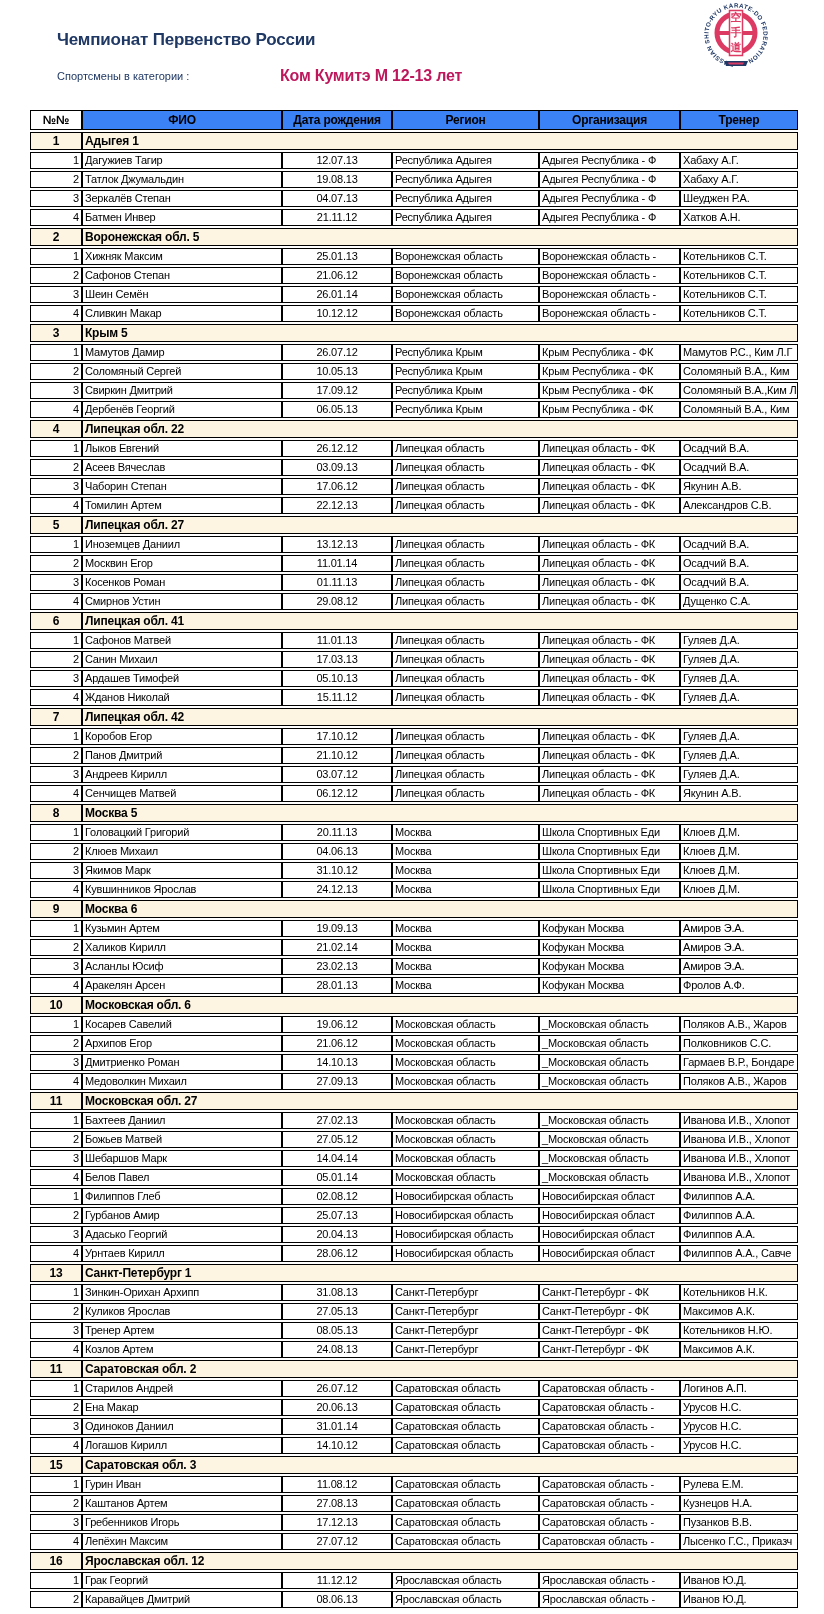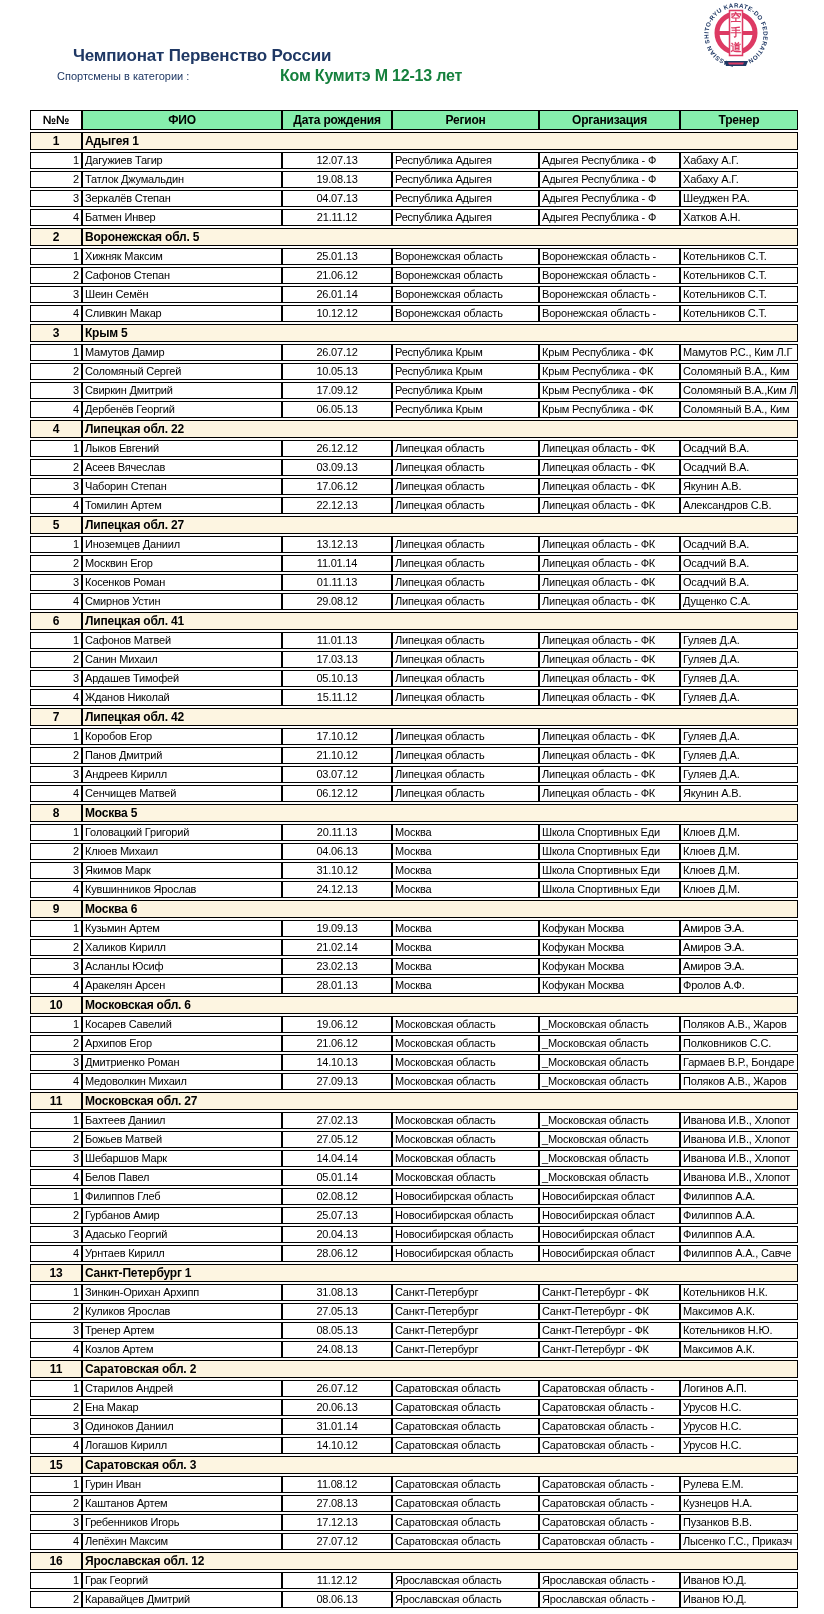--- a/index.html
+++ b/index.html
@@ -3,47 +3,47 @@
 <meta charset="utf-8">
 <style>
   html,body{margin:0;padding:0;background:#fff;}
   body{
     width:824px;min-height:1614px;
     font-family:"Liberation Sans",sans-serif;
     color:#000;position:relative;
   }
   .page{padding:0 26px 20px 30px;position:relative;}
   .doc-title{
-    margin:16px;position:absolute;left:57px;top:30px;
+    margin:0;position:absolute;left:57px;top:30px;
     font-size:17px;font-weight:bold;color:#1f3864;letter-spacing:-0.2px;
   }
   .subtitle-row{position:absolute;left:57px;top:66px;width:700px;}
   .subtitle-label{
     display:inline-block;width:223px;font-size:11px;color:#1f3864;vertical-align:middle;
   }
   .subtitle-value{
-    display:inline-block;font-size:16px;font-weight:bold;color:#15803d;vertical-align:middle;letter-spacing:-0.2px;
+    display:inline-block;font-size:16px;font-weight:bold;color:#be185d;vertical-align:middle;letter-spacing:-0.2px;
   }
   .logo{position:absolute;left:704px;top:3px;width:64px;height:66px;}
   .athletes-table-wrap{position:absolute;left:30px;top:108px;width:768px;}
   table.athletes{
     table-layout:fixed;border-collapse:separate;border-spacing:0 2px;
     width:768px;
   }
   table.athletes td,table.athletes th{
     border:1px solid #000;
     font-size:11px;letter-spacing:-0.2px;
     overflow:hidden;white-space:nowrap;
     padding:0 2px;height:16px;line-height:15px;
     box-sizing:border-box;background:#fff;
   }
   table.athletes th{
     height:19px;line-height:18px;
     font-size:12px;font-weight:bold;text-align:center;
-    background:#86efac;
+    background:#3b82f6;
   }
   table.athletes th.h-num{background:#fff;}
   tr.group-row td{
     background:#fdf5e1;height:17px;line-height:16px;
     font-size:12px;font-weight:bold;
   }
   td.g-num{text-align:center;}
   td.g-name{padding-left:3px;}
   td.a-num{text-align:right;padding-right:1px;}
   td.c-fio{padding-left:3px;}

